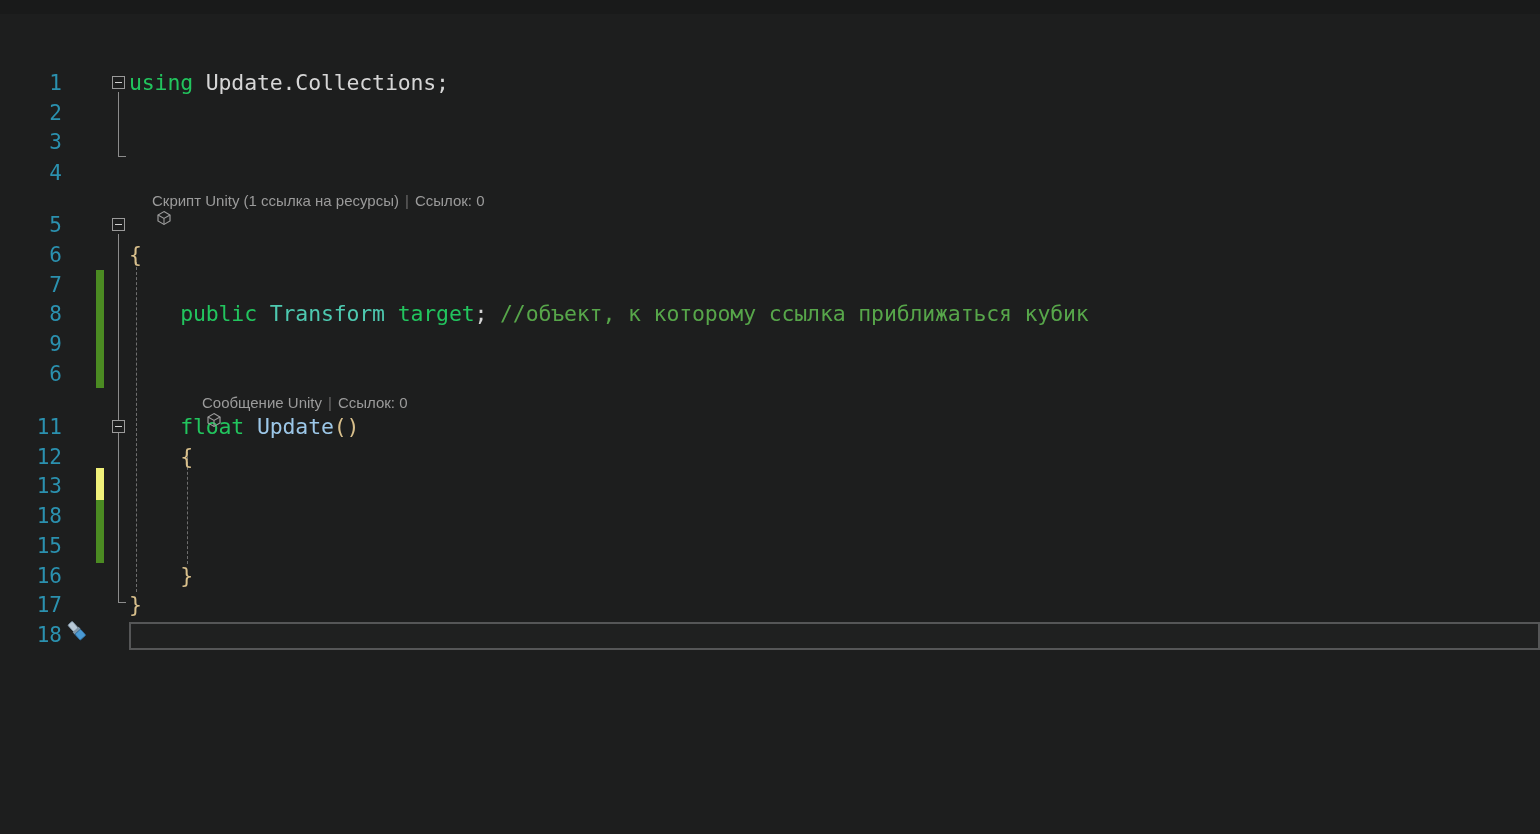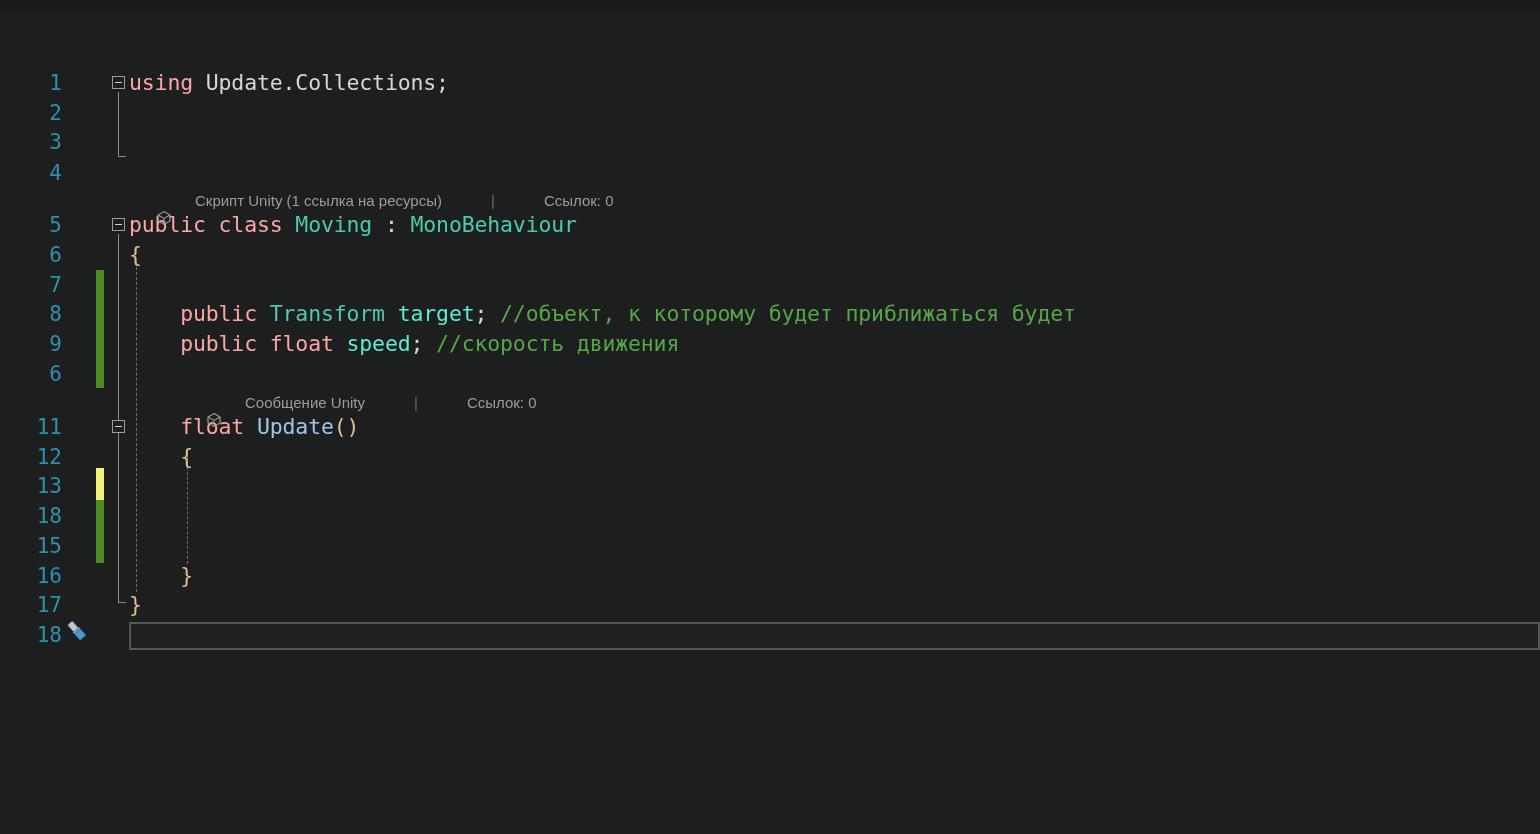--- a/index.html
+++ b/index.html
@@ -95,41 +95,40 @@
     left: 129px;
     top: 0;
     font-size: 21.5px;
     line-height: 30.3px;
     font-family: "DejaVu Sans Mono", monospace;
     color: #d6d6d6;
     white-space: pre;
     letter-spacing: -0.15px;
   }
 
-  .kw   { color: #fca5a5; }   
+  .kw   { color: #22c55e; }   
   .typ  { color: #4ec9b0; }   
   .fn   { color: #9cc7e8; }   
-  .var  { color: #5eead4; }   
+  .var  { color: #22c55e; }   
   .pun  { color: #d6d6d6; }
   .cmt  { color: #57a64a; }   
   .brc  { color: #d9c08c; }   
   .op   { color: #d6d6d6; }
 
   
   .codelens {
     position: absolute;
     left: 0;
     height: 25px;
     white-space: pre;
     display: flex;
     align-items: center;
     color: #9b9b9b;
     font-family: "Liberation Sans", sans-serif;
     font-size: 15px;
-    gap: 43px;
   }
   .cl-icon {
     display: inline-block;
     width: 16px;
     height: 16px;
     margin-right: 5px;
     flex: 0 0 auto;
   }
   .cl-sep {
     color: #6a6a6a;
@@ -197,27 +196,25 @@
 
   <div class="fold-box" style="top:420px"></div>
 
   <div class="indent" style="left:136px; top:262px; height:330px"></div>
   <div class="indent" style="left:187px; top:452px; height:112px"></div>
 
   <div class="code" style="top:68px"><span class="kw">using</span><span class="pun"> Update.Collections;</span></div>
 
 
 
-  <div class="code" style="top:210px"><span class="kw">public</span><span> </span><span class="kw">class</span><span> </span><span class="typ">Moving</span><span class="pun"> : </span><span class="typ">MonoBehaviour</span></div>
 
   <div class="code" style="top:240px"><span class="brc">{</span></div>
 
-  <div class="code" style="top:299px"><span>    </span><span class="kw">public</span><span> </span><span class="typ">Transform</span><span> </span><span class="var">target</span><span class="pun">; </span><span class="cmt">//объект, к которому будет приближаться будет</span></div>
-
-  <div class="code" style="top:329px"><span>    </span><span class="kw">public</span><span> </span><span class="kw">float</span><span> </span><span class="var">speed</span><span class="pun">; </span><span class="cmt">//скорость движения</span></div>
+  <div class="code" style="top:299px"><span>    </span><span class="kw">public</span><span> </span><span class="typ">Transform</span><span> </span><span class="var">target</span><span class="pun">; </span><span class="cmt">//объект, к которому ссылка приближаться кубик</span></div>
+
 
   <div class="code" style="top:412px"><span>    </span><span class="kw">float</span><span> </span><span class="fn">Update</span><span class="brc">()</span></div>
 
   <div class="code" style="top:442px"><span>    </span><span class="brc">{</span></div>
 
 
   <div class="code" style="top:561px"><span>    </span><span class="brc">}</span></div>
 
   <div class="code" style="top:590px"><span class="brc">}</span></div>
 

